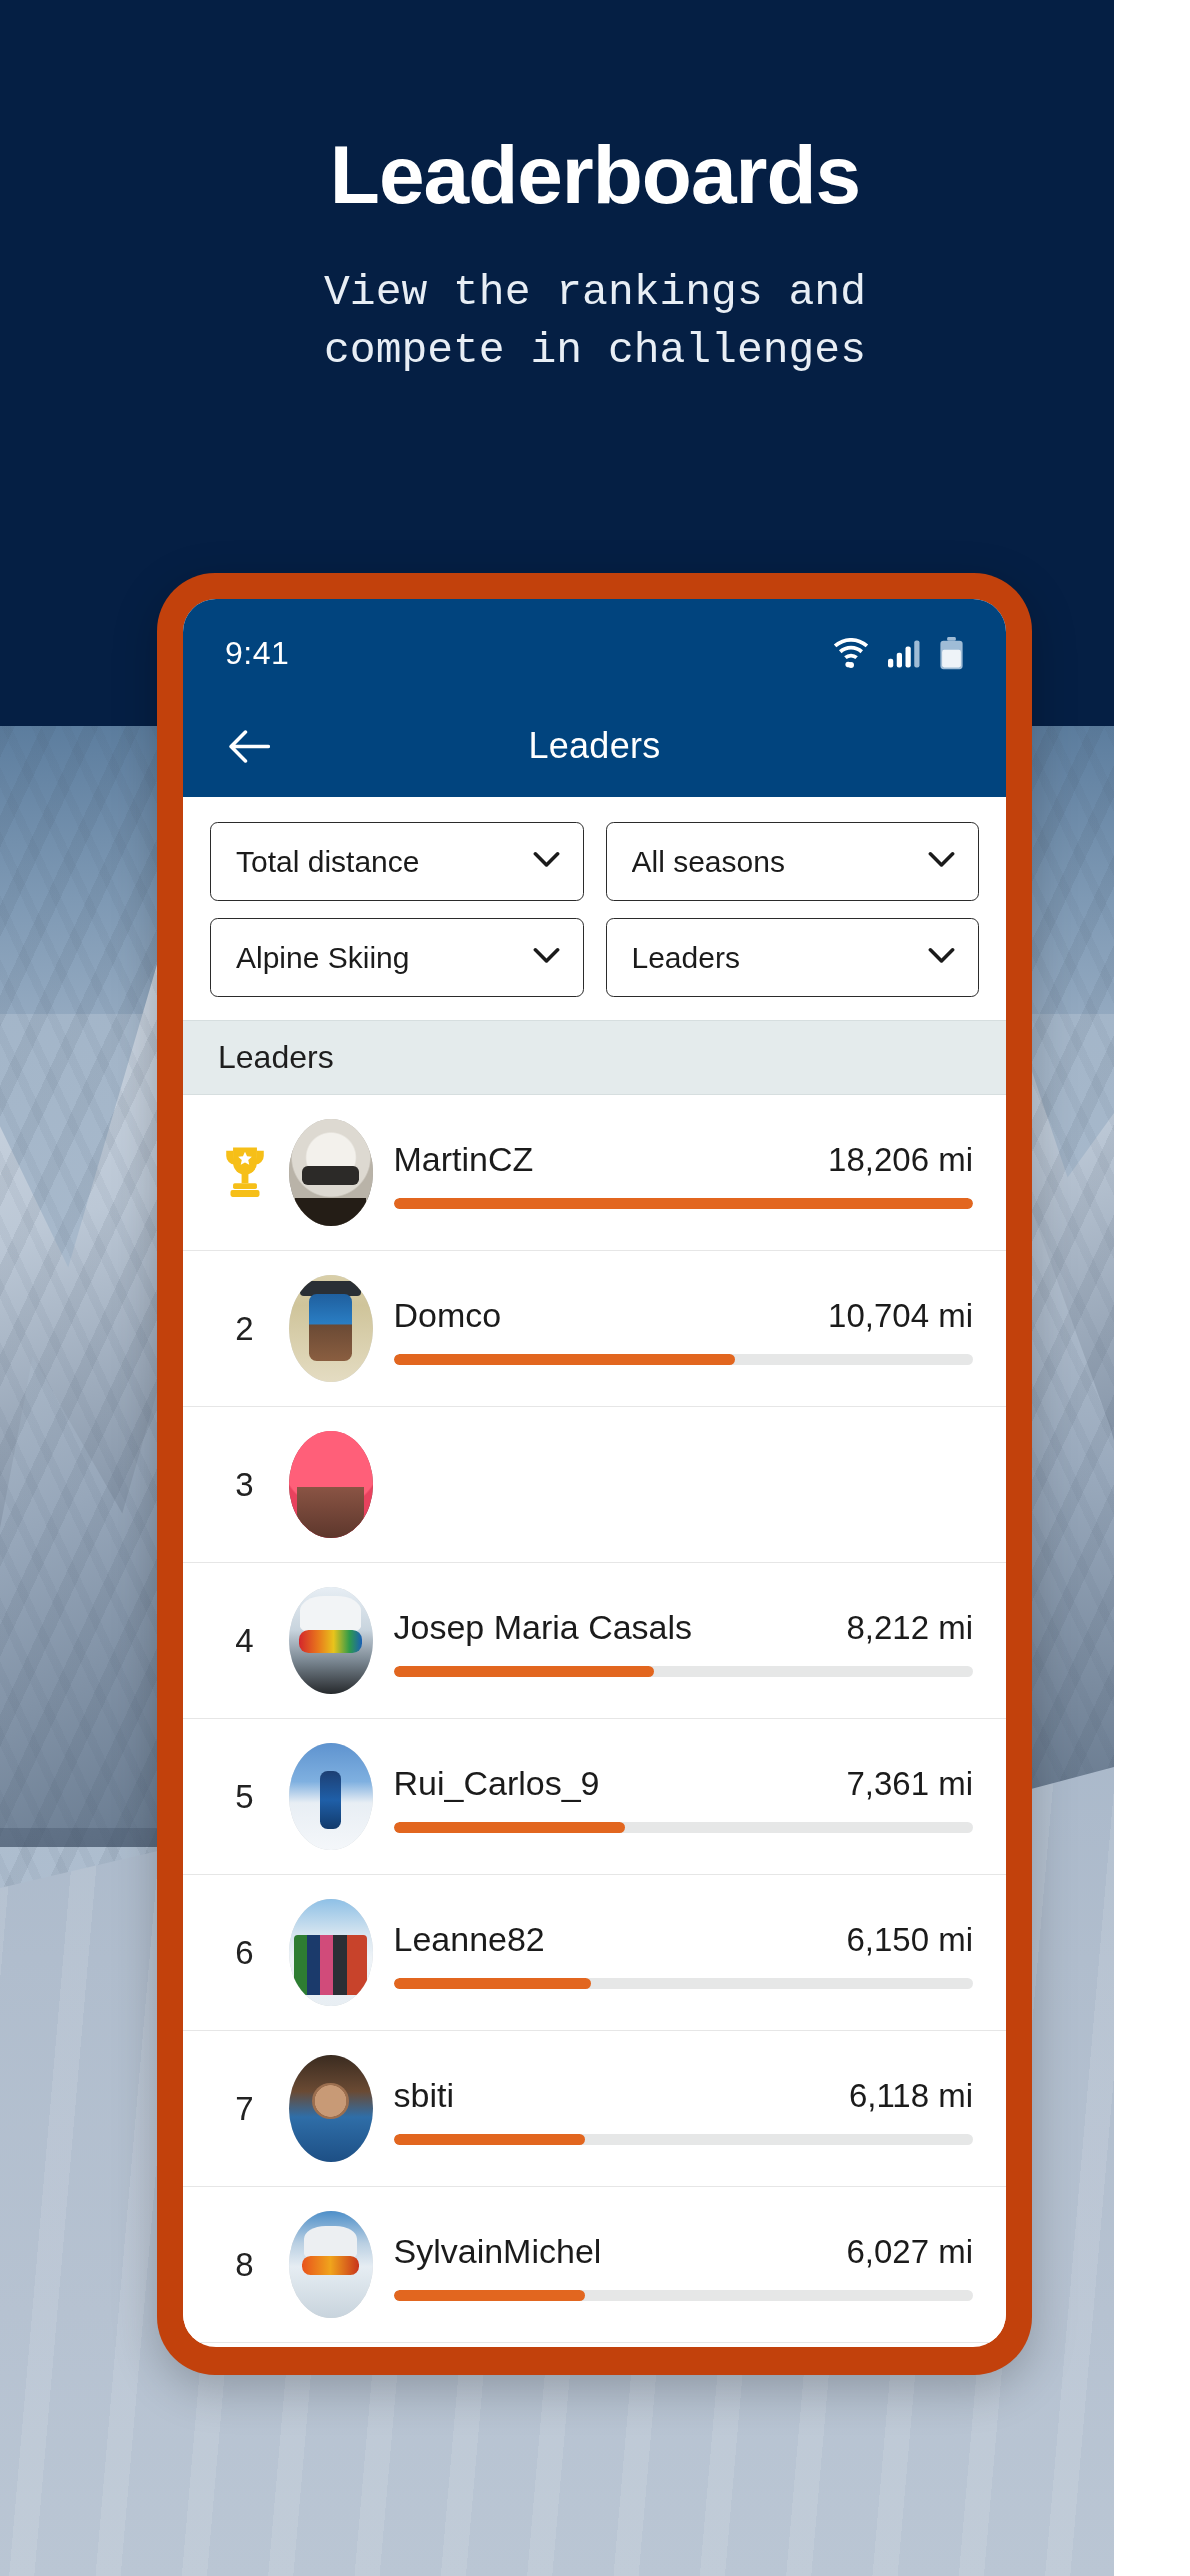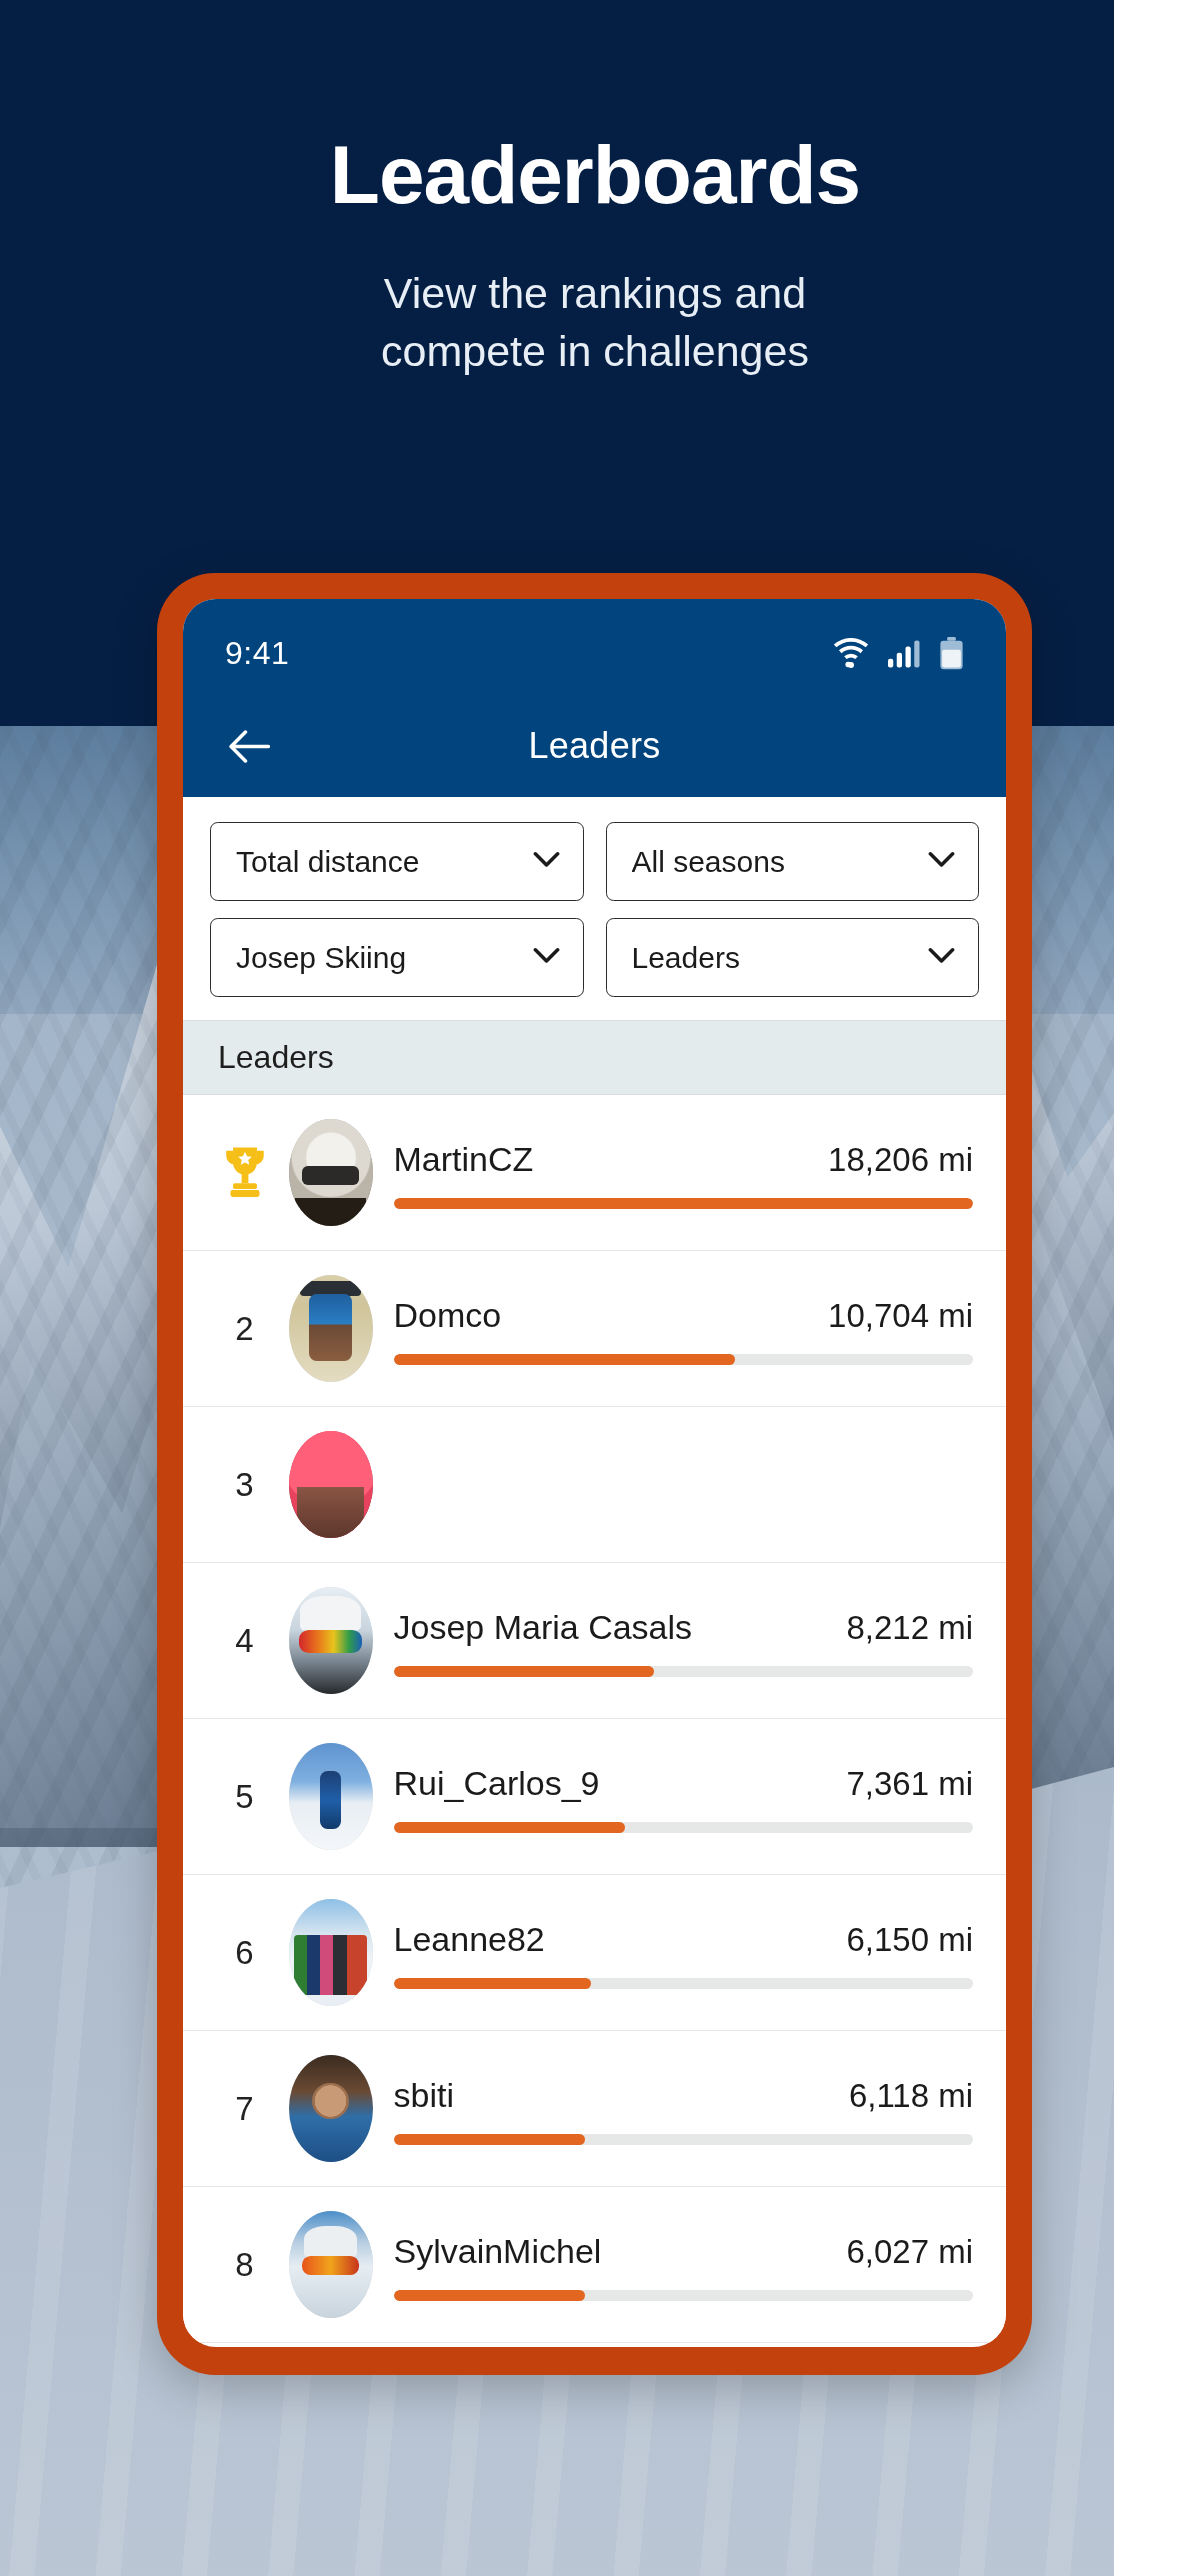--- a/index.html
+++ b/index.html
@@ -75,20 +75,21 @@
     letter-spacing: -1px;
     line-height: 1;
   }
   .hero-sub {
     position: absolute; left: 0; top: 264px; width: 1190px;
     text-align: center;
     color: #e8eef5;
     font-size: 43px;
     font-weight: 400;
     line-height: 1.35;
+    font-family: Liberation Mono, monospace;
   }
 
   
   .phone {
     position: absolute;
     left: 157px; top: 573px;
     width: 875px; height: 1802px;
     background: #c2410c;
     border-radius: 58px;
     z-index: 6;
@@ -330,21 +331,21 @@
         </div>
         <div class="select">
           <span class="select-label">All seasons</span>
           <span class="chev">
             <svg width="27" height="17" viewBox="0 0 16 10">
                 <path d="M1.4 1.6 8 8.2l6.6-6.6" stroke="#1b1b1b" stroke-width="2.1" fill="none" stroke-linecap="round" stroke-linejoin="round"></path>
               </svg>
           </span>
         </div>
         <div class="select">
-          <span class="select-label">Josep Skiing</span>
+          <span class="select-label">Alpine Skiing</span>
           <span class="chev">
             <svg width="27" height="17" viewBox="0 0 16 10">
                 <path d="M1.4 1.6 8 8.2l6.6-6.6" stroke="#1b1b1b" stroke-width="2.1" fill="none" stroke-linecap="round" stroke-linejoin="round"></path>
               </svg>
           </span>
         </div>
         <div class="select">
           <span class="select-label">Leaders</span>
           <span class="chev">
             <svg width="27" height="17" viewBox="0 0 16 10">

